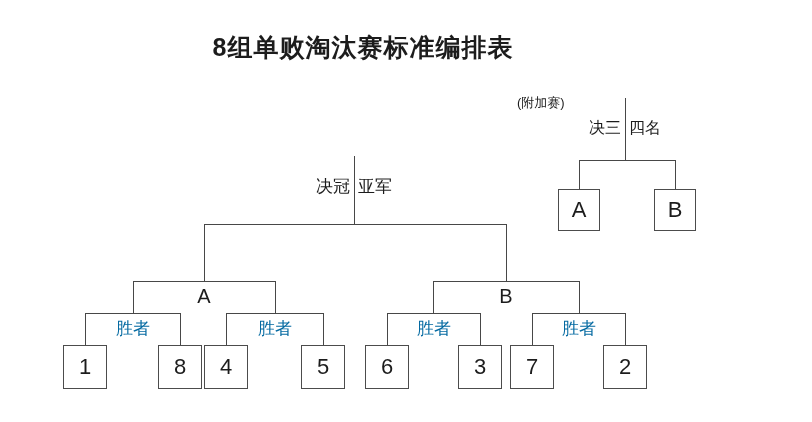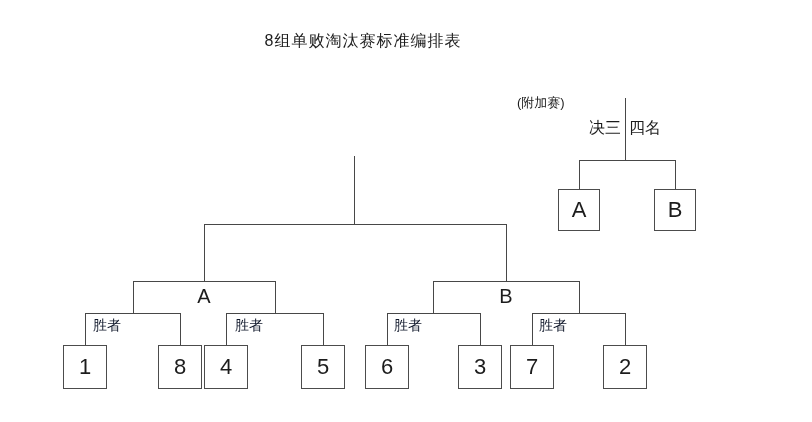--- a/index.html
+++ b/index.html
@@ -15,22 +15,22 @@
     overflow: hidden;
     font-family: "Liberation Sans", "DejaVu Sans", sans-serif;
     color: #1c1c1c;
   }
   .title {
     position: absolute;
     left: 0;
     top: 31px;
     width: 726px;
     text-align: center;
-    font-size: 16px;
-    font-weight: 400;
+    font-size: 25px;
+    font-weight: 700;
     letter-spacing: 1px;
     color: #1c1c1c;
   }
   .hline {
     position: absolute;
     height: 1px;
     background: #474747;
   }
   .vline {
     position: absolute;
@@ -76,22 +76,23 @@
   .group-label {
     position: absolute;
     width: 100px;
     text-align: center;
     font-size: 20px;
     color: #1c1c1c;
   }
   .winner-label {
     position: absolute;
     width: 80px;
-    font-size: 14px;
-    color: #0f172a;
+    text-align: center;
+    font-size: 17px;
+    color: #0369a1;
   }
 </style>
 </head>
 <body>
 
 <div class="stage">
 
   <div class="title">8组单败淘汰赛标准编排表</div>
 
   <div class="note" style="left:517px; top:94px;">(附加赛)</div>
@@ -105,20 +106,24 @@
 
   <div class="hline" style="left:579px; top:160px; width:97px;"></div>
   <div class="vline" style="left:579px; top:160px; height:30px;"></div>
   <div class="vline" style="left:675px; top:160px; height:30px;"></div>
 
   <div class="box playoff" style="left:558px; top:189px;">A</div>
   <div class="box playoff" style="left:654px; top:189px;">B</div>
 
   <div class="vline" style="left:354px; top:156px; height:68px;"></div>
 
+  <div class="label-pair" style="left:254px; top:175px;">
+    <span>决冠</span>
+    <span>亚军</span>
+  </div>
 
   <div class="hline" style="left:204px; top:224px; width:302px;"></div>
   <div class="vline" style="left:204px; top:224px; height:58px;"></div>
   <div class="vline" style="left:506px; top:224px; height:58px;"></div>
 
   <div class="hline" style="left:133px; top:281px; width:142px;"></div>
   <div class="group-label" style="left:154px; top:285px;">A</div>
   <div class="vline" style="left:133px; top:281px; height:33px;"></div>
   <div class="vline" style="left:275px; top:281px; height:33px;"></div>
 

